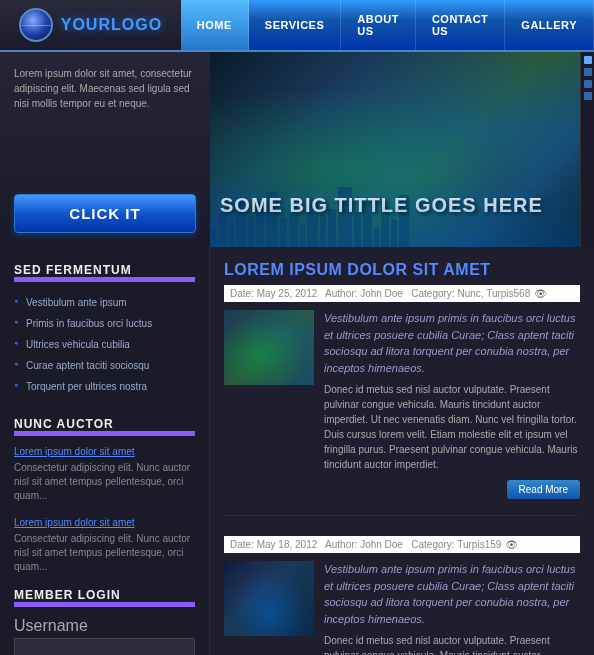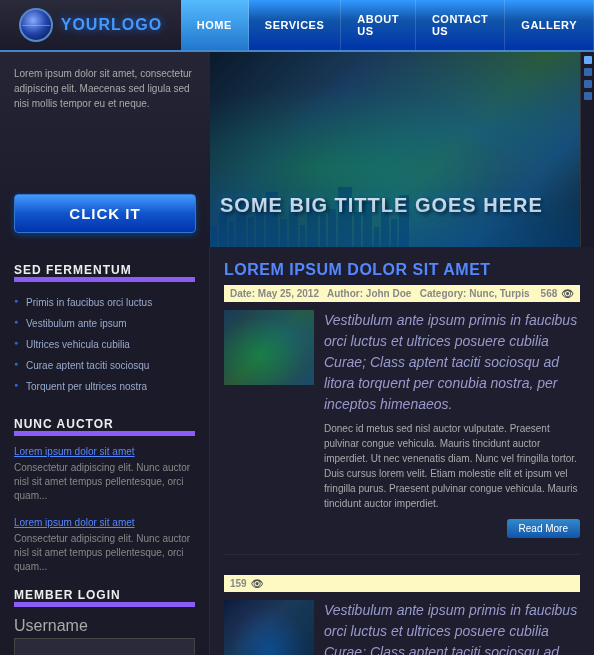--- a/index.html
+++ b/index.html
@@ -50,31 +50,31 @@
 
     
     .member-login { margin-top: 10px; }
     .member-login label { display: block; color: #aaa; font-size: 16px; margin-bottom: 3px; margin-top: 8px; }
     .member-login input { width: 100%; height: 20px; background: #2a2a3a; border: 1px solid #444; color: #ccc; font-size: 10px; padding: 2px 4px; }
 
     
     #content { flex: 1; padding: 14px 14px; }
     .post { margin-bottom: 20px; border-bottom: 1px solid #2a2a3a; padding-bottom: 16px; }
     .post-title { color: #5588ff; font-size: 16px; font-weight: bold; text-transform: uppercase; margin-bottom: 6px; letter-spacing: 0.5px; }
-    .post-meta { color: #888; font-size: 10px; margin-bottom: 8px; background: #fef9c3; padding: 3px 6px; display: flex; justify-content: space-between; align-items: center; font-weight: bold; }
+    .post-meta { color: #888; font-size: 10px; margin-bottom: 8px; background: #ffffff; padding: 3px 6px; display: flex; align-items: center; }
     .post-meta-left { }
     .post-views { display: flex; align-items: center; gap: 4px; color: #888; font-size: 10px; }
     .view-icon { color: #555; }
     .post-body { display: flex; gap: 10px; }
     .post-thumb { width: 90px; height: 75px; flex-shrink: 0; background: linear-gradient(135deg, #1a3a5a 0%, #2a5a3a 50%, #1a4a6a 100%); overflow: hidden; position: relative; }
     .post-thumb::before { content: ''; position: absolute; inset: 0; background: radial-gradient(ellipse at 40% 60%, rgba(0,180,80,0.4) 0%, transparent 60%), radial-gradient(ellipse at 70% 30%, rgba(0,100,200,0.3) 0%, transparent 50%); }
     .post-thumb-2 { background: linear-gradient(135deg, #0a1a3a 0%, #1a3a5a 40%, #0a2a4a 100%); }
     .post-thumb-2::before { content: ''; position: absolute; inset: 0; background: radial-gradient(ellipse at 50% 70%, rgba(0,100,200,0.5) 0%, transparent 60%), radial-gradient(ellipse at 30% 30%, rgba(50,50,100,0.3) 0%, transparent 50%); }
     .post-text { flex: 1; }
-    .post-text .intro { color: #9999cc; font-size: 14px; line-height: 1.5; font-style: italic; margin-bottom: 6px; }
+    .post-text .intro { color: #9999cc; font-size: 11px; line-height: 1.5; font-style: italic; margin-bottom: 6px; }
     .post-text .body { color: #aaa; font-size: 10px; line-height: 1.5; margin-bottom: 8px; }
     .read-more { background: linear-gradient(180deg, #3388cc 0%, #1155aa 100%); color: #fff; font-size: 10px; padding: 4px 12px; border-radius: 3px; cursor: pointer; display: inline-block; float: right; }
 
     
     .city-buildings { position: absolute; bottom: 0; left: 0; right: 0; height: 70px; display: flex; align-items: flex-end; opacity: 0.6; }
     .building { background: rgba(0,50,100,0.8); margin: 0 1px; }
   </style>
 </head>
 <body>
 
@@ -128,22 +128,22 @@
     <div class="scroll-dot"></div>
     <div class="scroll-dot"></div>
   </div>
 </div>
 
 <div id="main">
 
   <div id="sidebar">
     <div class="sidebar-section-title">SED FERMENTUM</div>
     <ul class="sidebar-list">
+      <li><a>Vestibulum ante ipsum</a></li>
       <li><a>Primis in faucibus orci luctus</a></li>
-      <li><a>Vestibulum ante ipsum</a></li>
       <li><a>Ultrices vehicula cubilia</a></li>
       <li><a>Curae aptent taciti sociosqu</a></li>
       <li><a>Torquent per ultrices nostra</a></li>
     </ul>
 
     <div class="sidebar-section-title">NUNC AUCTOR</div>
     <div class="sidebar-link-group">
       <a class="sidebar-link">Lorem ipsum dolor sit amet</a>
       <div class="sidebar-link-desc">Consectetur adipiscing elit. Nunc auctor nisl sit amet tempus pellentesque, orci quam...</div>
     </div>
@@ -183,20 +183,25 @@
         <div class="post-text">
           <div class="intro">Vestibulum ante ipsum primis in faucibus orci luctus et ultrices posuere cubilia Curae; Class aptent taciti sociosqu ad litora torquent per conubia nostra, per inceptos himenaeos.</div>
           <div class="body">Donec id metus sed nisl auctor vulputate. Praesent pulvinar congue vehicula. Mauris tincidunt auctor imperdiet. Ut nec venenatis diam. Nunc vel fringilla tortor. Duis cursus lorem velit. Etiam molestie elit et ipsum vel fringilla purus. Praesent pulvinar congue vehicula. Mauris tincidunt auctor imperdiet.</div>
           <div class="read-more">Read More</div>
         </div>
       </div>
     </div>
 
     <div class="post">
       <div class="post-meta">
+        <span class="post-meta-left">
+          <span>Date: </span><span>May 18, 2012</span>
+          &nbsp; <span>Author: </span><span>John Doe</span>
+          &nbsp; <span>Category: </span><span>Turpis</span>
+        </span>
         <span class="post-views">
           <span>159</span>
           <span class="view-icon">👁</span>
         </span>
       </div>
       <div class="post-body">
         <div class="post-thumb post-thumb-2"></div>
         <div class="post-text">
           <div class="intro">Vestibulum ante ipsum primis in faucibus orci luctus et ultrices posuere cubilia Curae; Class aptent taciti sociosqu ad litora torquent per conubia nostra, per inceptos himenaeos.</div>
           <div class="body">Donec id metus sed nisl auctor vulputate. Praesent pulvinar congue vehicula. Mauris tincidunt auctor imperdiet. Ut nec venenatis diam. Nunc vel fringilla tortor. Duis cursus lorem velit. Etiam molestie elit et ipsum vel fringilla purus. Praesent pulvinar congue vehicula. Mauris tincidunt auctor imperdiet.</div>

